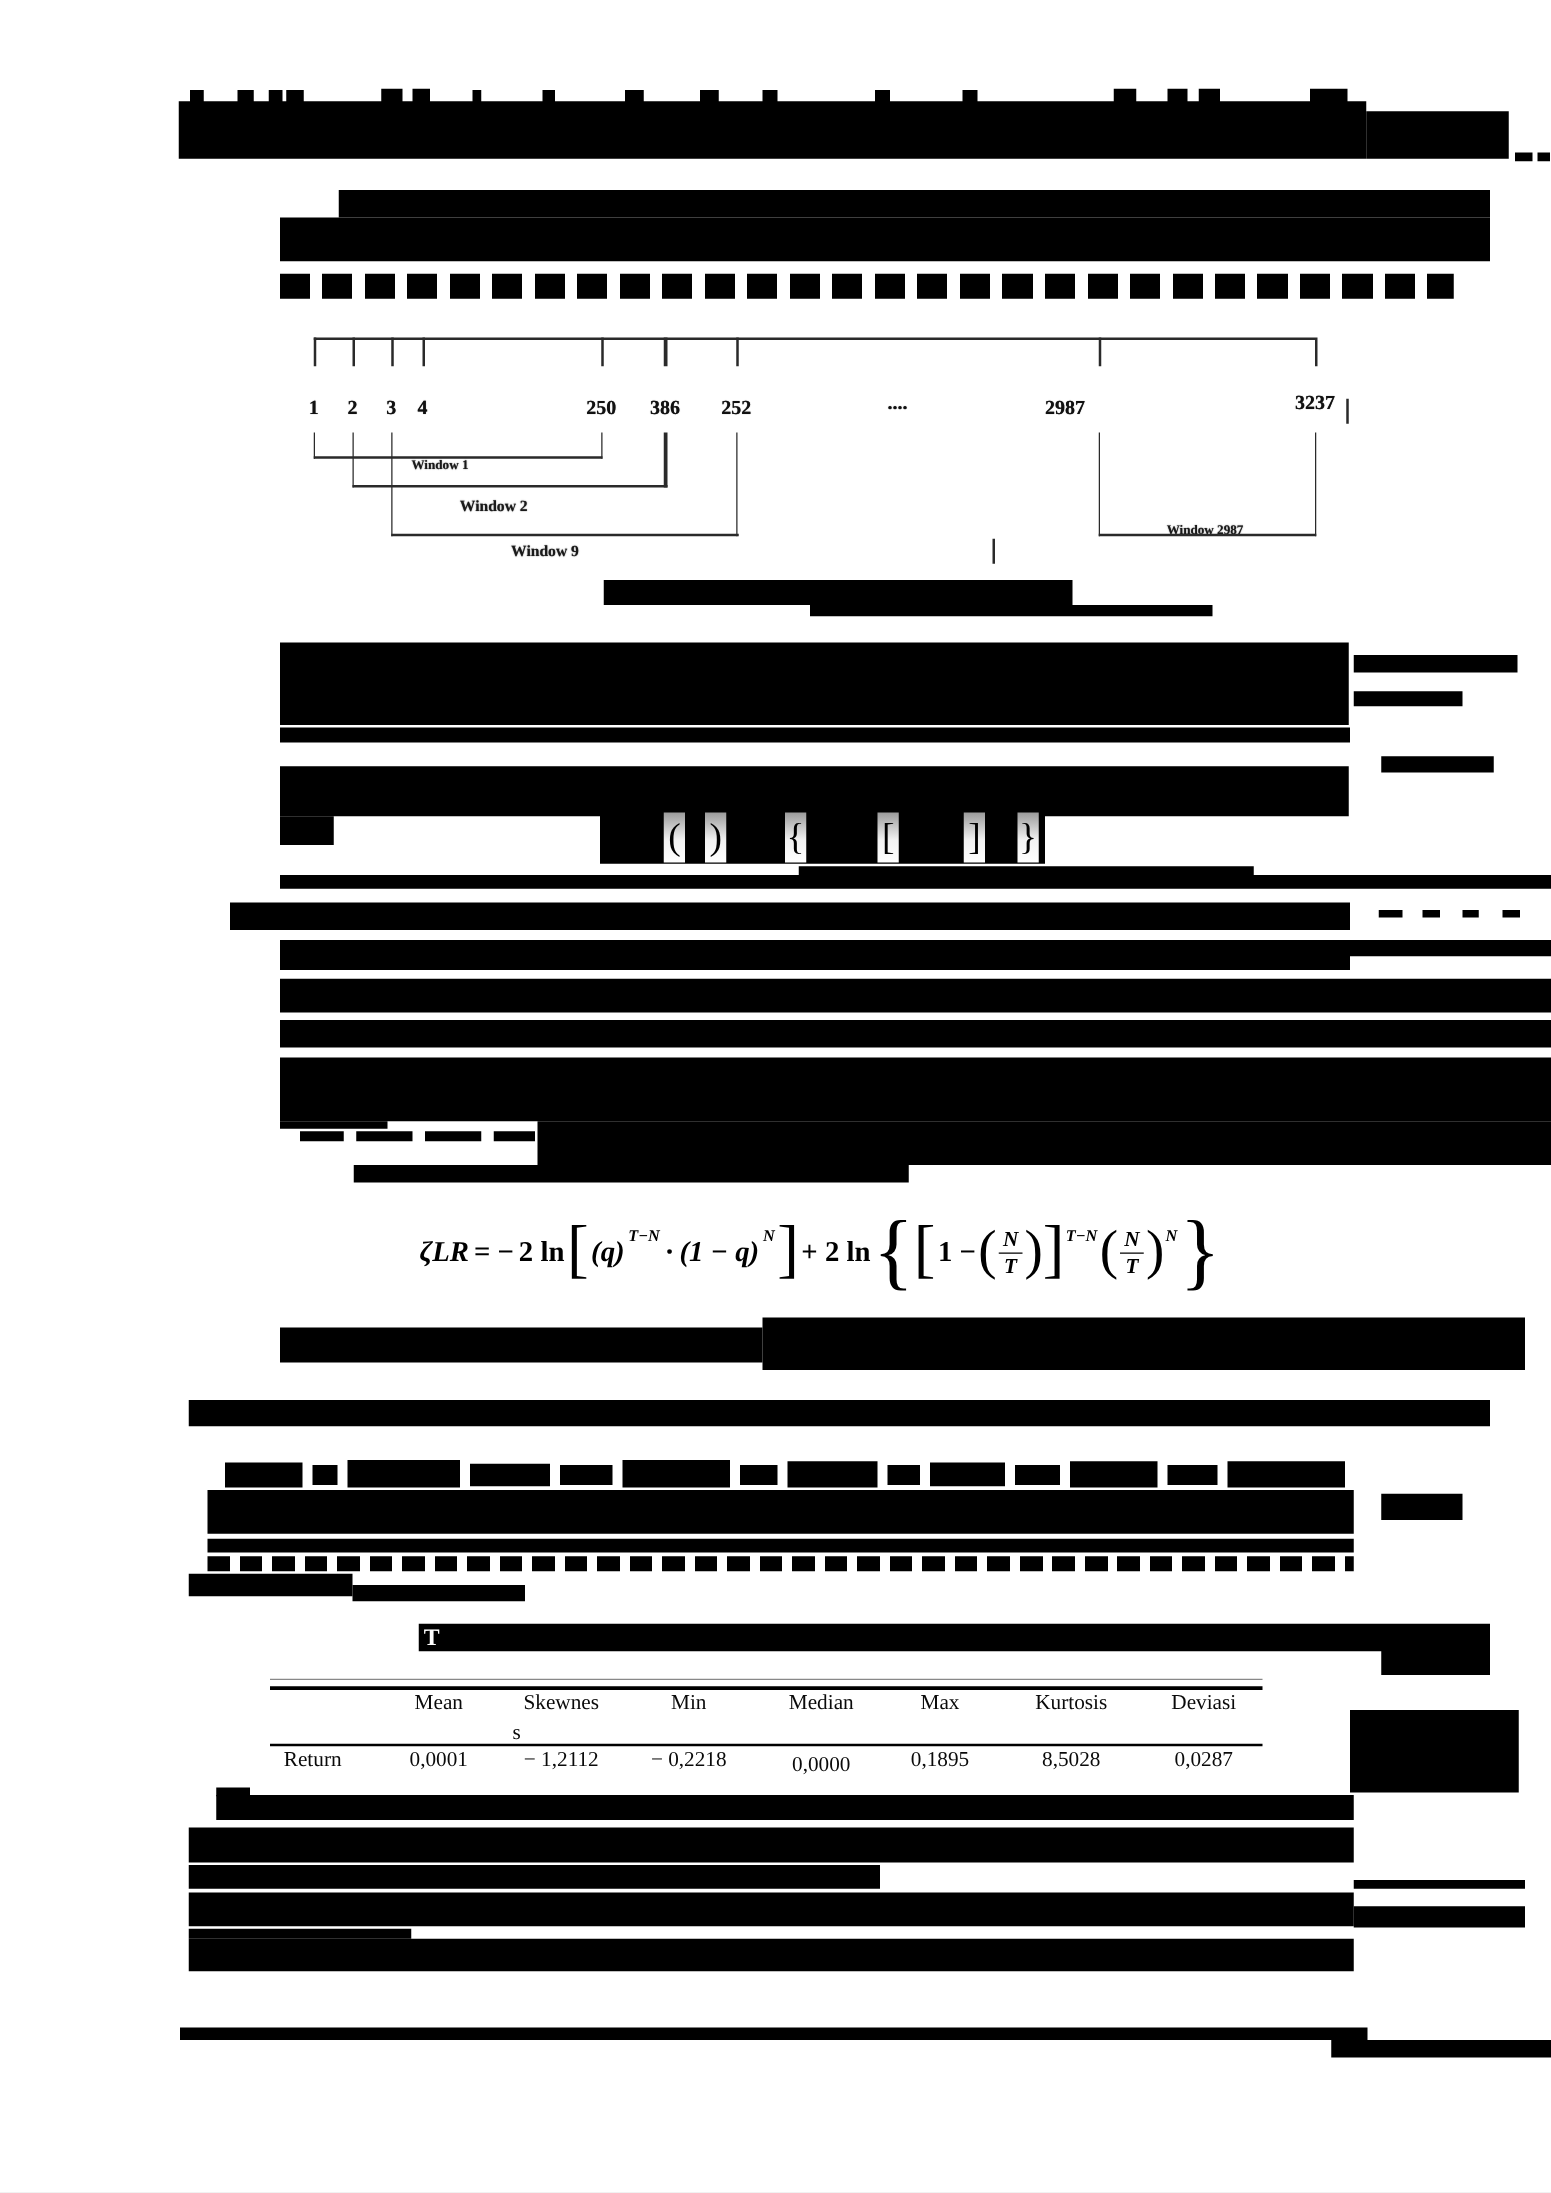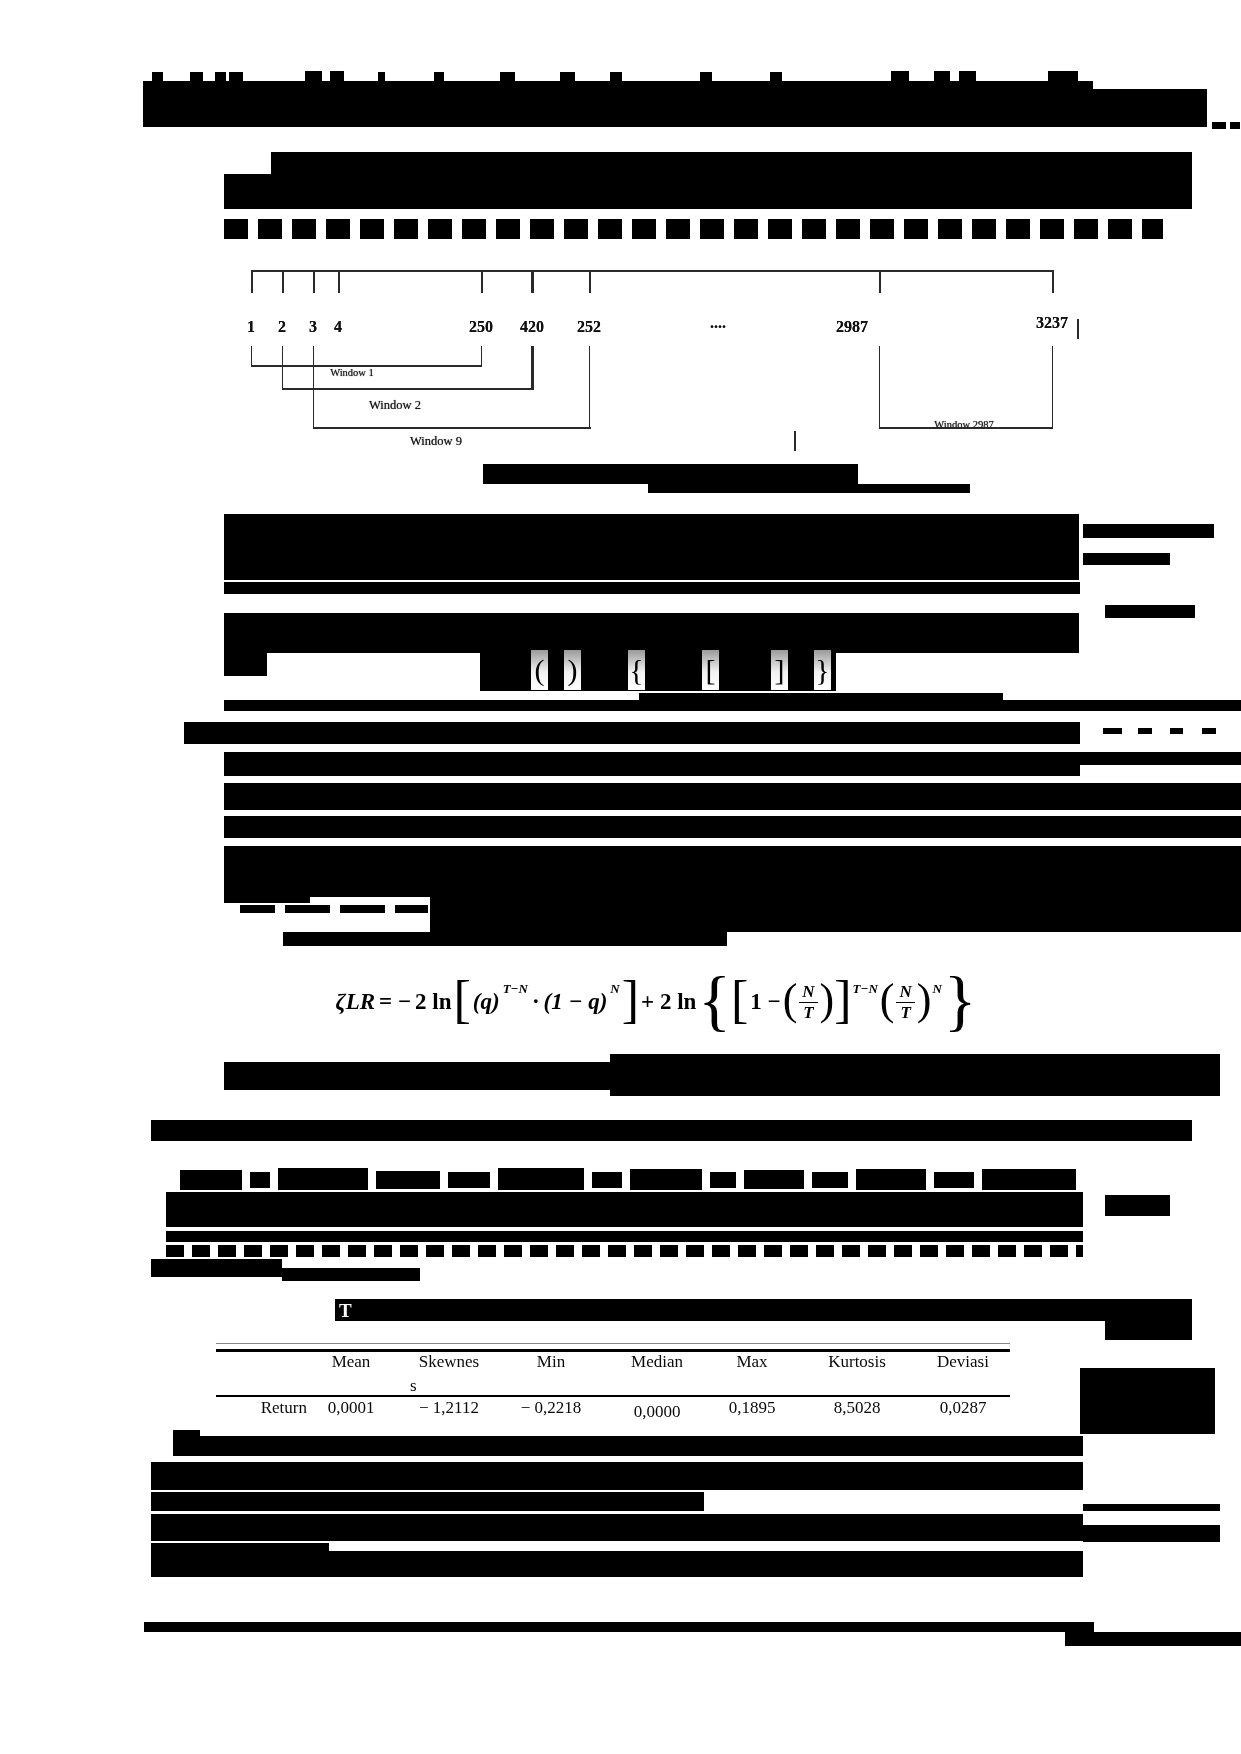--- a/index.html
+++ b/index.html
@@ -7,21 +7,21 @@
         font-family:"Liberation Serif","DejaVu Serif",serif;color:#000;overflow:hidden;}
   .rd{position:absolute;background:#000;}
   .dashrow{position:absolute;background:repeating-linear-gradient(to right,#000 0 24px,transparent 24px 34px);}
   .dashrow2{position:absolute;background:repeating-linear-gradient(to right,#000 0 18px,transparent 18px 26px);}
   .blob{position:absolute;background:#000;}
   
   #diagram{position:absolute;left:225px;top:262px;width:880px;height:200px;}
   .dline{position:absolute;background:#2a2a2a;}
   .dlabel{position:absolute;transform:translateX(-50%);font-weight:bold;font-size:16px;color:#111;
           text-shadow:0 0 .6px #333;white-space:nowrap;}
-  .wlabel{position:absolute;transform:translateX(-50%);font-weight:normal;color:#1a1a1a;
+  .wlabel{position:absolute;transform:translateX(-50%);font-weight:bold;color:#1a1a1a;
           text-shadow:0 0 1px #444;white-space:nowrap;}
   
   .sliver{position:absolute;width:17px;height:40px;background:linear-gradient(#9a9a9a,#f2f2f2 55%,#fff);
           z-index:3;text-align:center;}
   .sliver span{font-size:30px;line-height:40px;font-family:"Liberation Serif",serif;color:#000;}
   
   #formula{position:absolute;left:340px;top:952px;width:630px;height:100px;display:flex;
            align-items:center;justify-content:center;font-size:23px;font-weight:600;white-space:nowrap;}
   #formula .v{font-style:italic;}
   #formula .tok{margin:0 2px;}
@@ -81,21 +81,21 @@
     <div class="dline" style="left:306px;top:8px;width:3px;height:23px"></div>
     <div class="dline" style="left:364px;top:8px;width:1.5px;height:23px"></div>
     <div class="dline" style="left:654px;top:8px;width:1.5px;height:23px"></div>
     <div class="dline" style="left:827px;top:8px;width:1.5px;height:23px"></div>
 
     <div class="dlabel" style="left:26px;top:56px">1</div>
     <div class="dlabel" style="left:57px;top:56px">2</div>
     <div class="dlabel" style="left:88px;top:56px">3</div>
     <div class="dlabel" style="left:113px;top:56px">4</div>
     <div class="dlabel" style="left:256px;top:56px">250</div>
-    <div class="dlabel" style="left:307px;top:56px">420</div>
+    <div class="dlabel" style="left:307px;top:56px">386</div>
     <div class="dlabel" style="left:364px;top:56px">252</div>
     <div class="dlabel" style="left:493px;top:52px">....</div>
     <div class="dlabel" style="left:627px;top:56px">2987</div>
     <div class="dlabel" style="left:827px;top:52px">3237</div>
     <div class="dline" style="left:852px;top:57px;width:2px;height:20px"></div>
 
     <div class="dline" style="left:26px;top:84px;width:1.4px;height:21px"></div>
     <div class="dline" style="left:57px;top:84px;width:1.4px;height:44px"></div>
     <div class="dline" style="left:88px;top:84px;width:1.4px;height:83px"></div>
     <div class="dline" style="left:256px;top:84px;width:1.4px;height:21px"></div>
@@ -223,21 +223,21 @@
     <div class="trule" style="left:216px;top:1349px;width:794px;height:3px"></div>
     <div class="tcell" style="left:306px;top:1352px">Mean</div>
     <div class="tcell" style="left:404px;top:1352px">Skewnes</div>
     <div class="tcell" style="left:506px;top:1352px">Min</div>
     <div class="tcell" style="left:612px;top:1352px">Median</div>
     <div class="tcell" style="left:707px;top:1352px">Max</div>
     <div class="tcell" style="left:812px;top:1352px">Kurtosis</div>
     <div class="tcell" style="left:918px;top:1352px">Deviasi</div>
     <div class="tcell" style="left:410px;top:1376px;width:20px;text-align:left">s</div>
     <div class="trule" style="left:216px;top:1395px;width:794px;height:2px"></div>
-    <div class="tcell" style="left:227px;top:1398px;width:80px;text-align:right">Return</div>
+    <div class="tcell" style="left:227px;top:1398px;width:80px;text-align:left">Return</div>
     <div class="tcell" style="left:306px;top:1398px">0,0001</div>
     <div class="tcell" style="left:404px;top:1398px">− 1,2112</div>
     <div class="tcell" style="left:506px;top:1398px">− 0,2218</div>
     <div class="tcell" style="left:612px;top:1402px">0,0000</div>
     <div class="tcell" style="left:707px;top:1398px">0,1895</div>
     <div class="tcell" style="left:812px;top:1398px">8,5028</div>
     <div class="tcell" style="left:918px;top:1398px">0,0287</div>
   </div>
   <div class="rd" style="left:1080px;top:1368px;width:135px;height:66px"></div>
 

